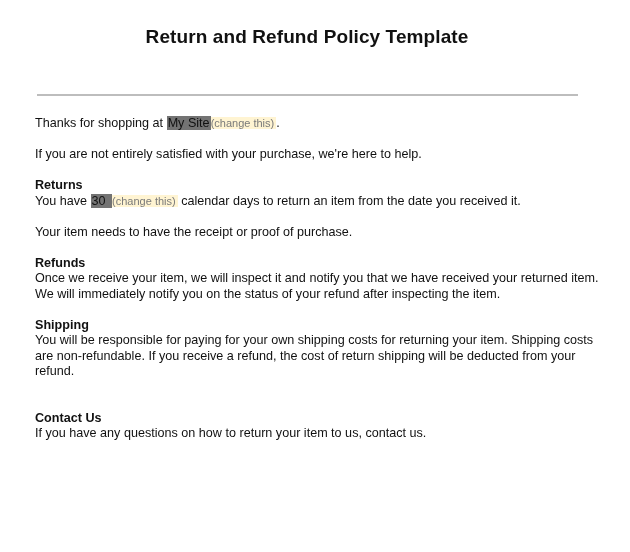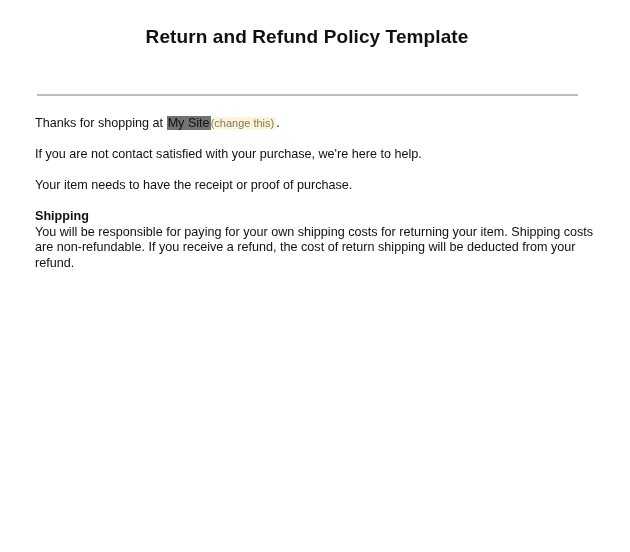--- a/index.html
+++ b/index.html
@@ -65,27 +65,39 @@
 
 <div class="doc-title">Return and Refund Policy Template</div>
 <div class="divider"></div>
 
 <div class="body-text">
 
   <p class="para">
     <span>Thanks for shopping at </span><span class="hl">My Site</span><span class="change">(change this)</span><span>.</span>
   </p>
 
-  <p class="para">If you are not contact satisfied with your purchase, we're here to help.</p>
+  <p class="para">If you are not entirely satisfied with your purchase, we're here to help.</p>
 
+  <div class="para" style="margin-bottom:15.5px;">
+    <span class="heading">Returns</span>
+    <span>You have </span><span class="hl">30</span><span class="hl"> </span><span class="change">(change this)</span><span> calendar days to return an item from the date you received it.</span>
+  </div>
 
 
   <p class="para">Your item needs to have the receipt or proof of purchase.</p>
 
+  <div class="para" style="margin-bottom:15.5px;">
+    <span class="heading">Refunds</span>
+    <span>Once we receive your item, we will inspect it and notify you that we have received your returned item. We will immediately notify you on the status of your refund after inspecting the item.</span>
+  </div>
 
 
   <div class="para" style="margin-bottom:31px;">
     <span class="heading">Shipping</span>
     <span>You will be responsible for paying for your own shipping costs for returning your item. Shipping costs are non-refundable. If you receive a refund, the cost of return shipping will be deducted from your refund.</span>
   </div>
 
+  <div class="para">
+    <span class="heading">Contact Us</span>
+    <span>If you have any questions on how to return your item to us, contact us.</span>
+  </div>
 
 </div>
 
 </body></html>

